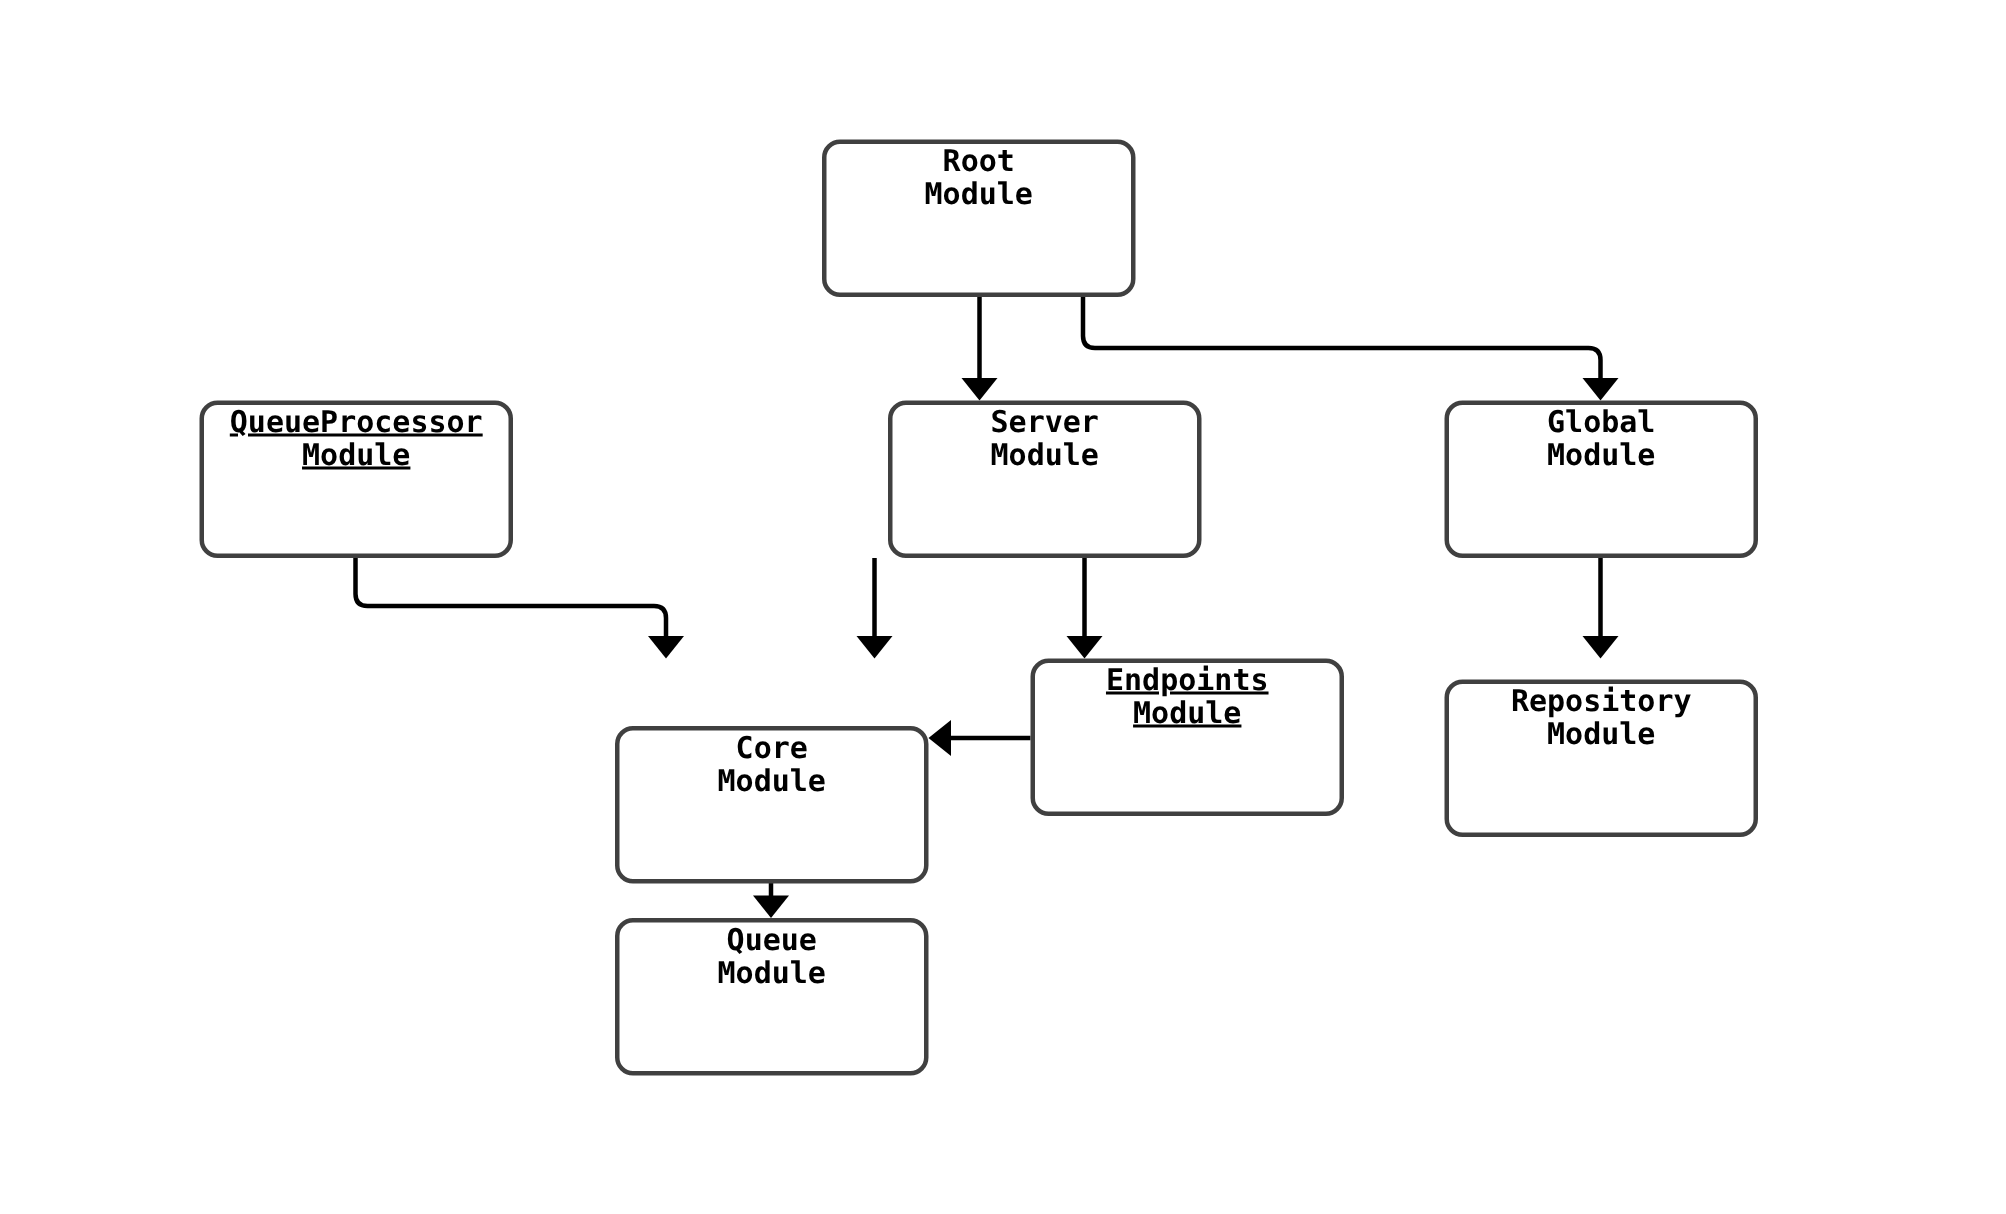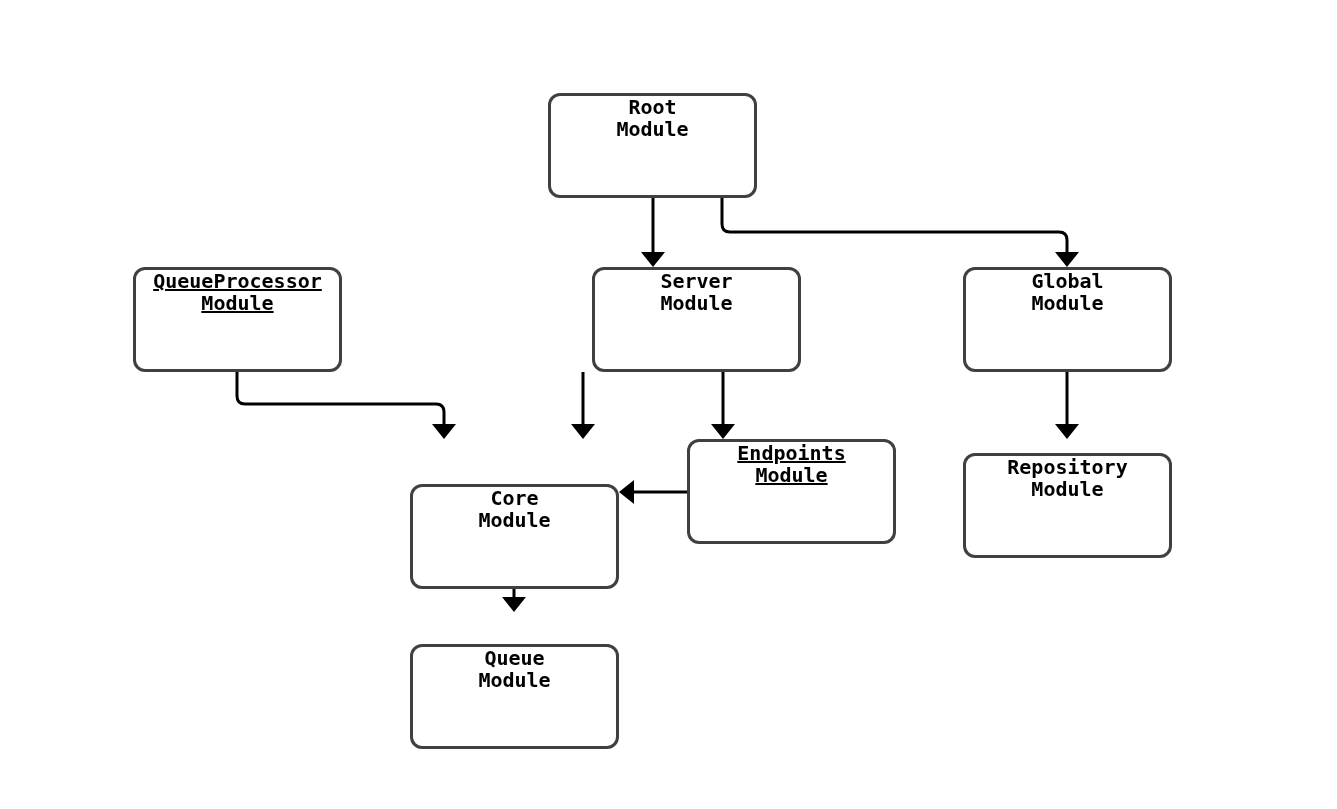--- a/index.html
+++ b/index.html
@@ -100,18 +100,18 @@
   <div class="node" style="left:687px; top:439px;text-decoration:underline;">
     <span class="node-label">Endpoints
 Module</span>
   </div>
 
   <div class="node" style="left:963px; top:453px;">
     <span class="node-label">Repository
 Module</span>
   </div>
 
-  <div class="node" style="left:410px; top:644px;">
+  <div class="node" style="left:410px; top:612px;">
     <span class="node-label">Queue
 Module</span>
   </div>
 
 </div>
 
 </body></html>

